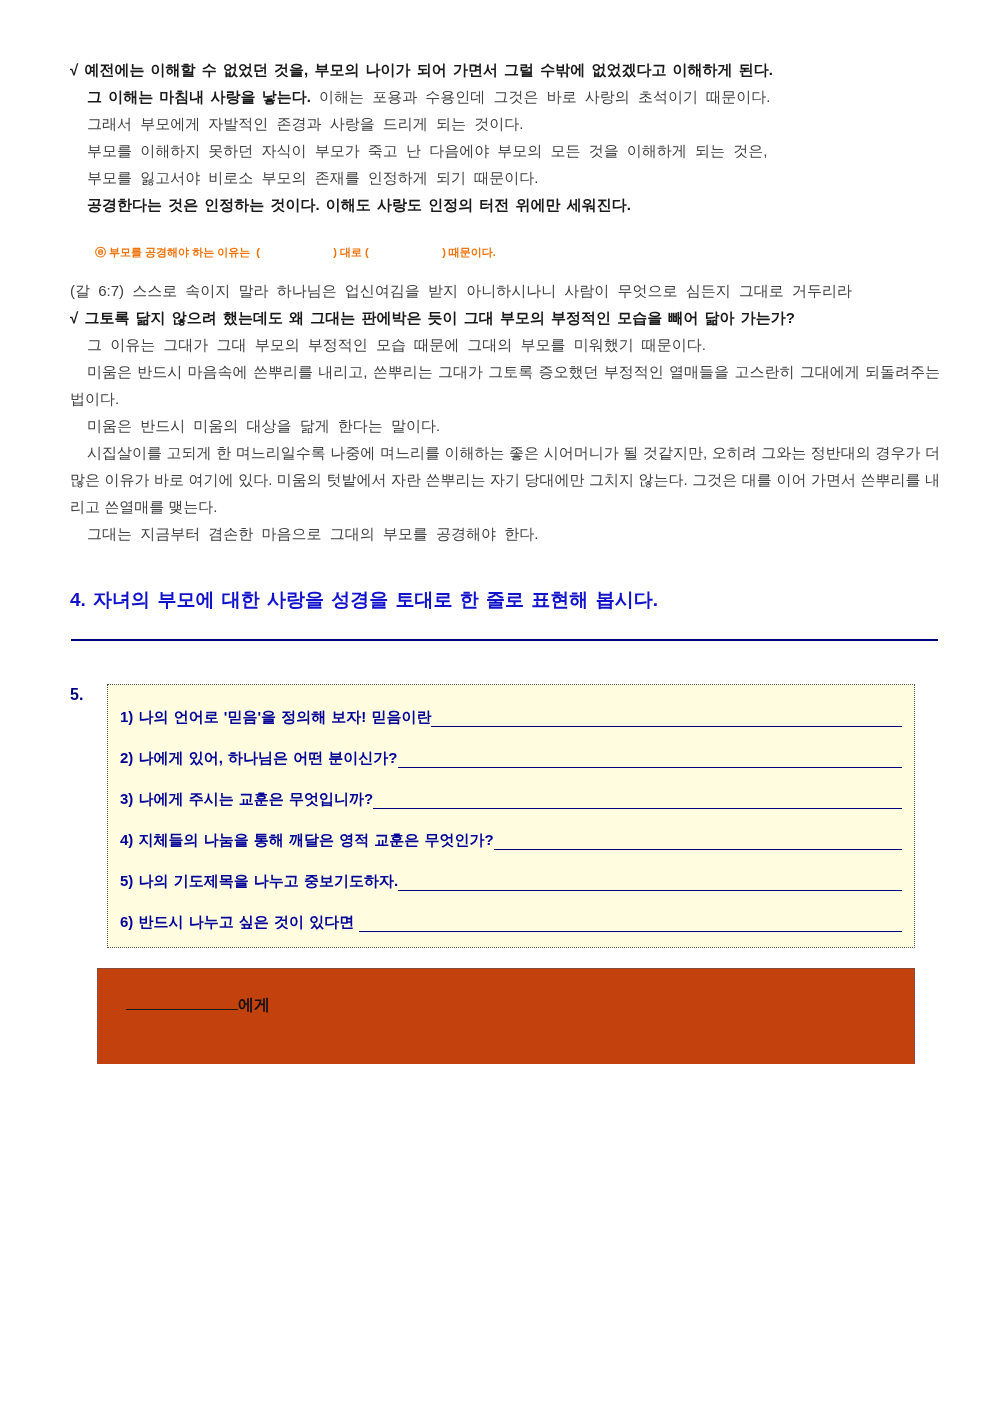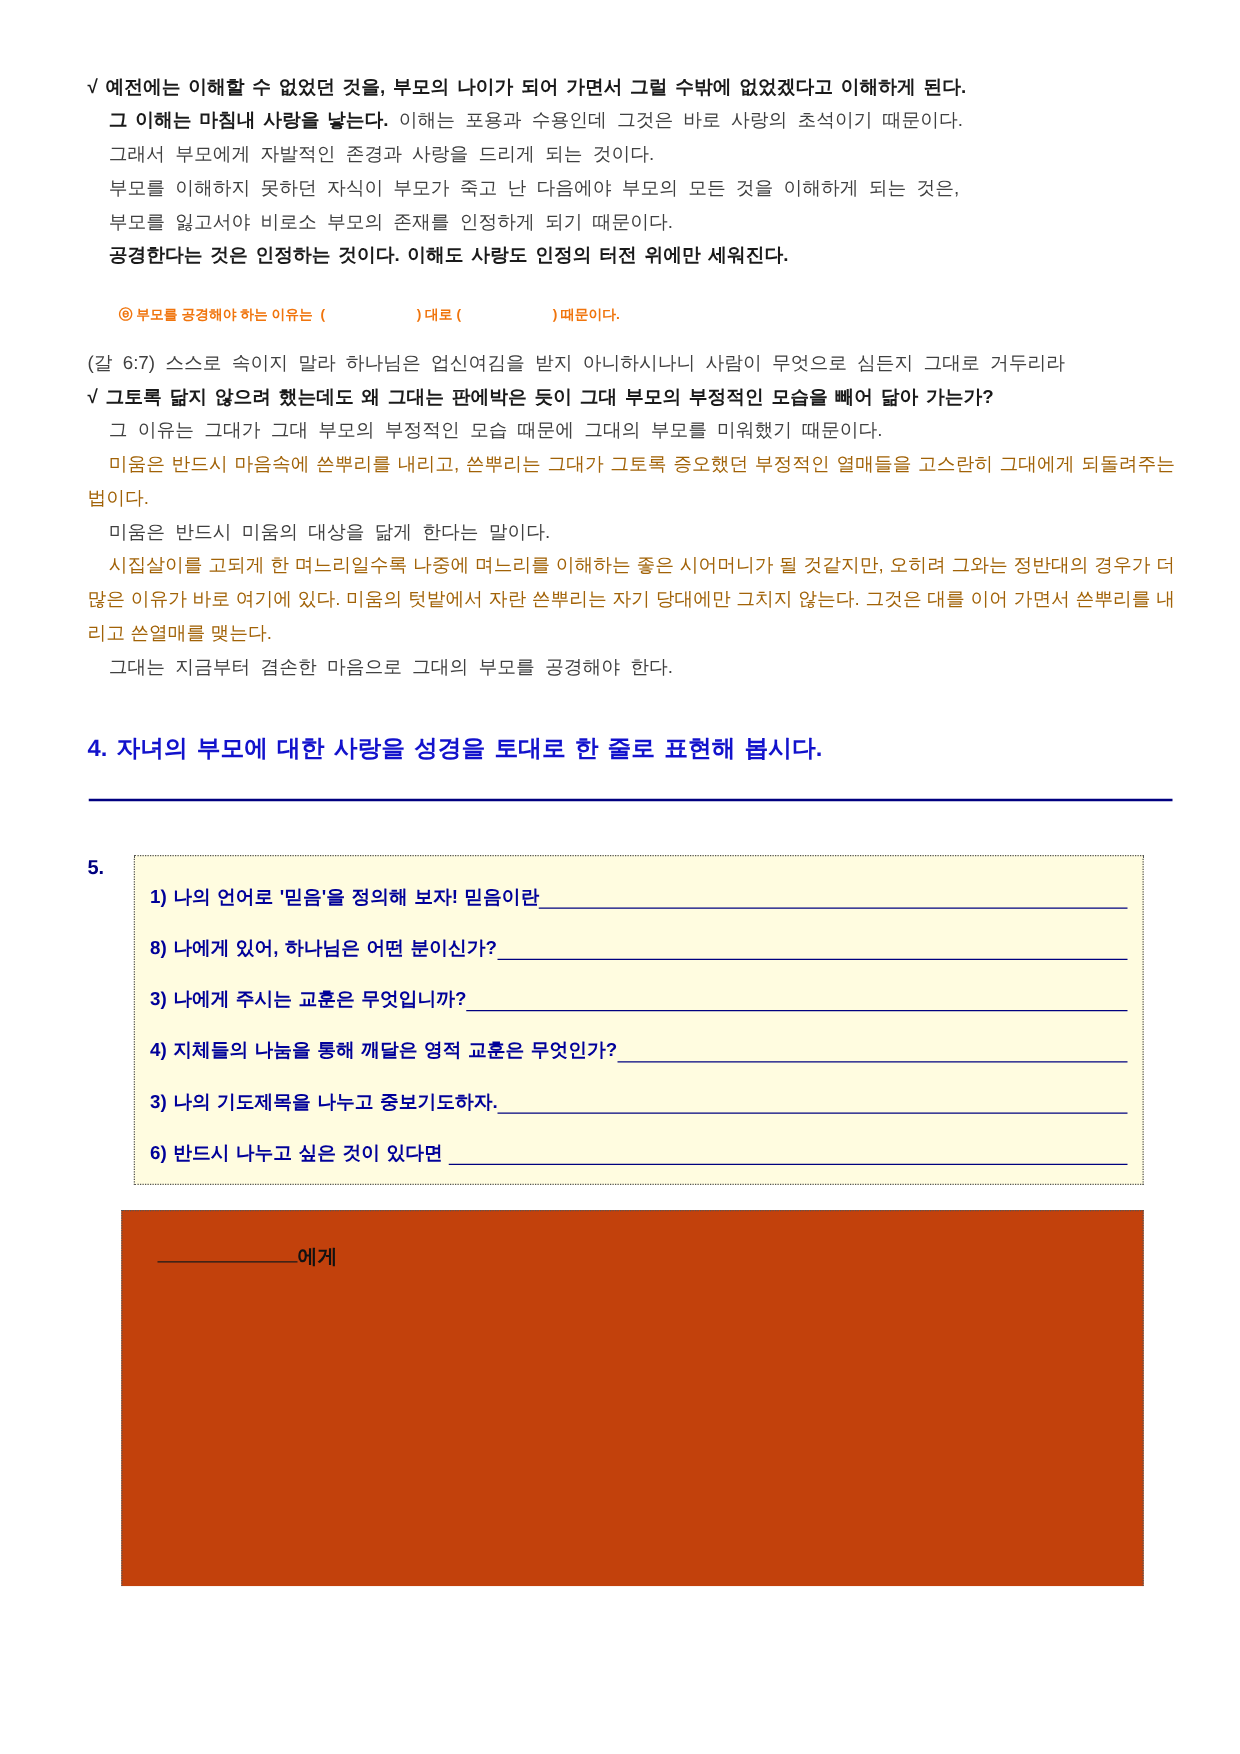--- a/index.html
+++ b/index.html
@@ -1,38 +1,38 @@
 <!DOCTYPE html>
 <html><head>
 <meta charset="utf-8">
 <style>
   * { margin:0; padding:0; box-sizing:border-box; }
   html,body { background:#ffffff; }
   .page {
     position:relative;
-    width:992px; height:1269px;
+    width:992px; height:1064px;
     background:#ffffff;
     font-family:"Liberation Sans", sans-serif;
     overflow:hidden;
   }
   .line {
     margin:0 50px 0 70px;
     height:27px; line-height:27px;
     white-space:nowrap;
     font-size:15px;
     color:#404040;
   }
   .b   { font-weight:bold; color:#1a1a1a; word-spacing:2px; }
   .g   { font-weight:normal; color:#404040; }
   .ws  { word-spacing:4px; }
   .ind { padding-left:17px; }
   .wrap-p {
     margin:0 52px 0 70px;
     line-height:27px; font-size:15px;
-    text-align:justify; color:#a16207;
+    text-align:justify; color:#404040;
   }
   .indented-p { text-indent:17px; }
   .red { color:#e8190d; font-weight:bold; }
   .passage-intro { margin-top:56px; }
   .orange-line {
     margin:19px 40px 0 95px;
     height:30px; line-height:30px;
     color:#f0740c; font-weight:bold;
     font-size:11px; white-space:pre;
   }
@@ -121,33 +121,33 @@
   <hr class="rule">
 
   <div class="sec5">
     <div class="sec5-num">5.</div>
     <div class="ybox">
       <div class="item">
         <span class="item-label">1) 나의 언어로 '믿음'을 정의해 보자! 믿음이란</span>
         <span class="item-fill"></span>
       </div>
       <div class="item">
-        <span class="item-label">8) 나에게 있어, 하나님은 어떤 분이신가?</span>
+        <span class="item-label">2) 나에게 있어, 하나님은 어떤 분이신가?</span>
         <span class="item-fill"></span>
       </div>
       <div class="item">
         <span class="item-label">3) 나에게 주시는 교훈은 무엇입니까?</span>
         <span class="item-fill"></span>
       </div>
       <div class="item">
         <span class="item-label">4) 지체들의 나눔을 통해 깨달은 영적 교훈은 무엇인가?</span>
         <span class="item-fill"></span>
       </div>
       <div class="item">
-        <span class="item-label">3) 나의 기도제목을 나누고 중보기도하자.</span>
+        <span class="item-label">5) 나의 기도제목을 나누고 중보기도하자.</span>
         <span class="item-fill"></span>
       </div>
       <div class="item">
         <span class="item-label">6) 반드시 나누고 싶은 것이 있다면 </span>
         <span class="item-fill"></span>
       </div>
     </div>
   </div>
 
   <div class="letterbox">

